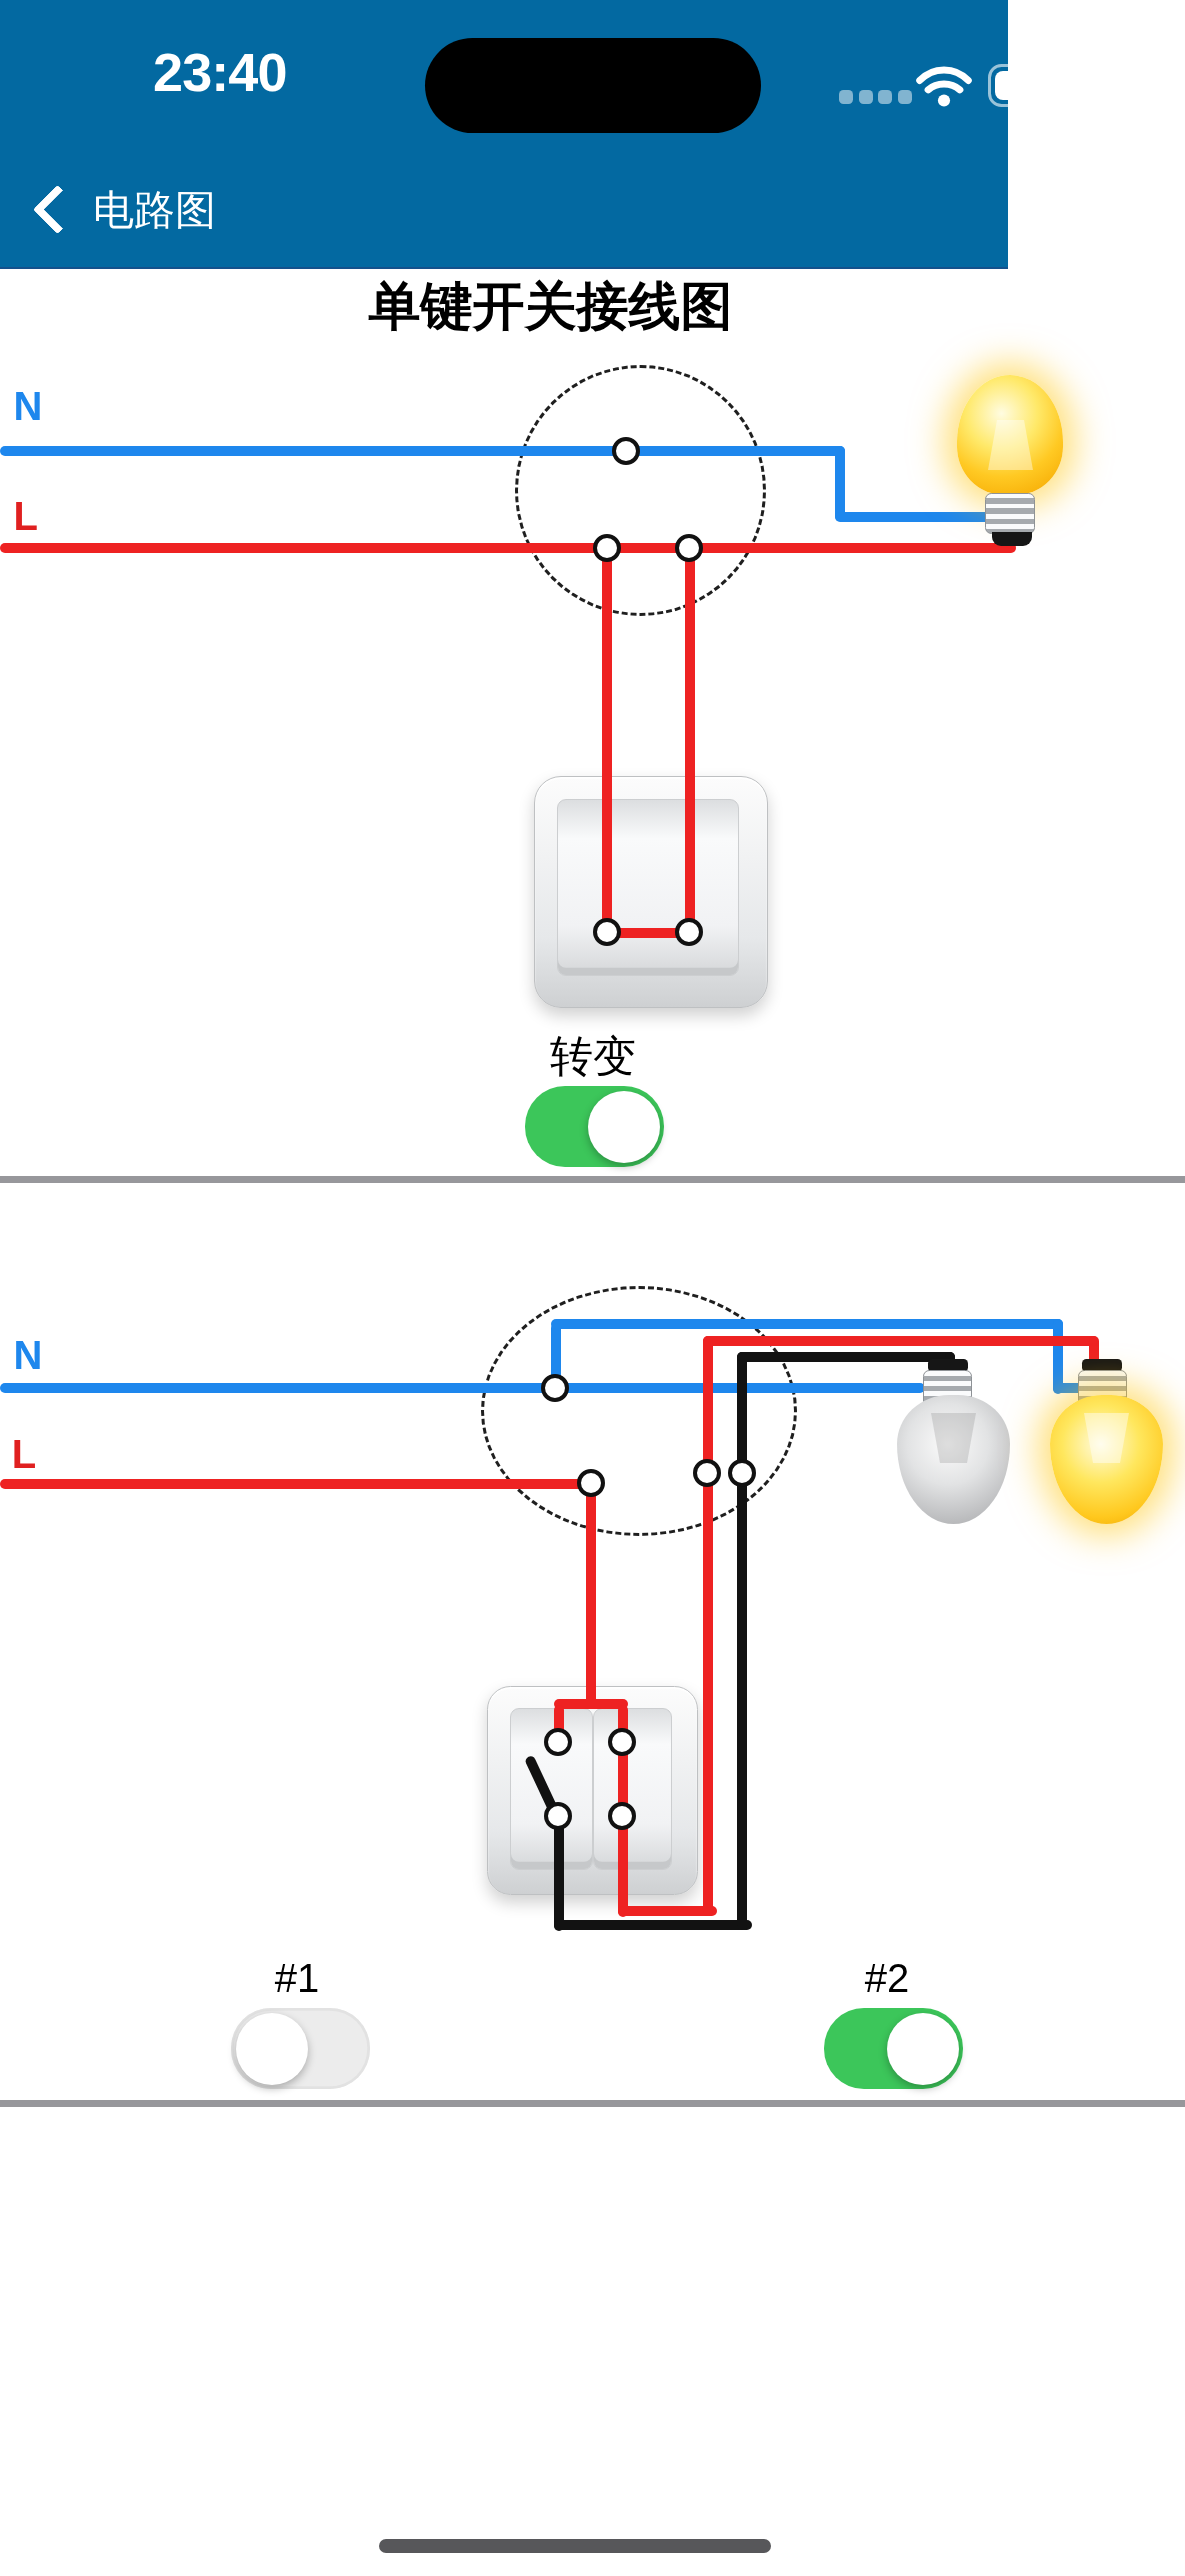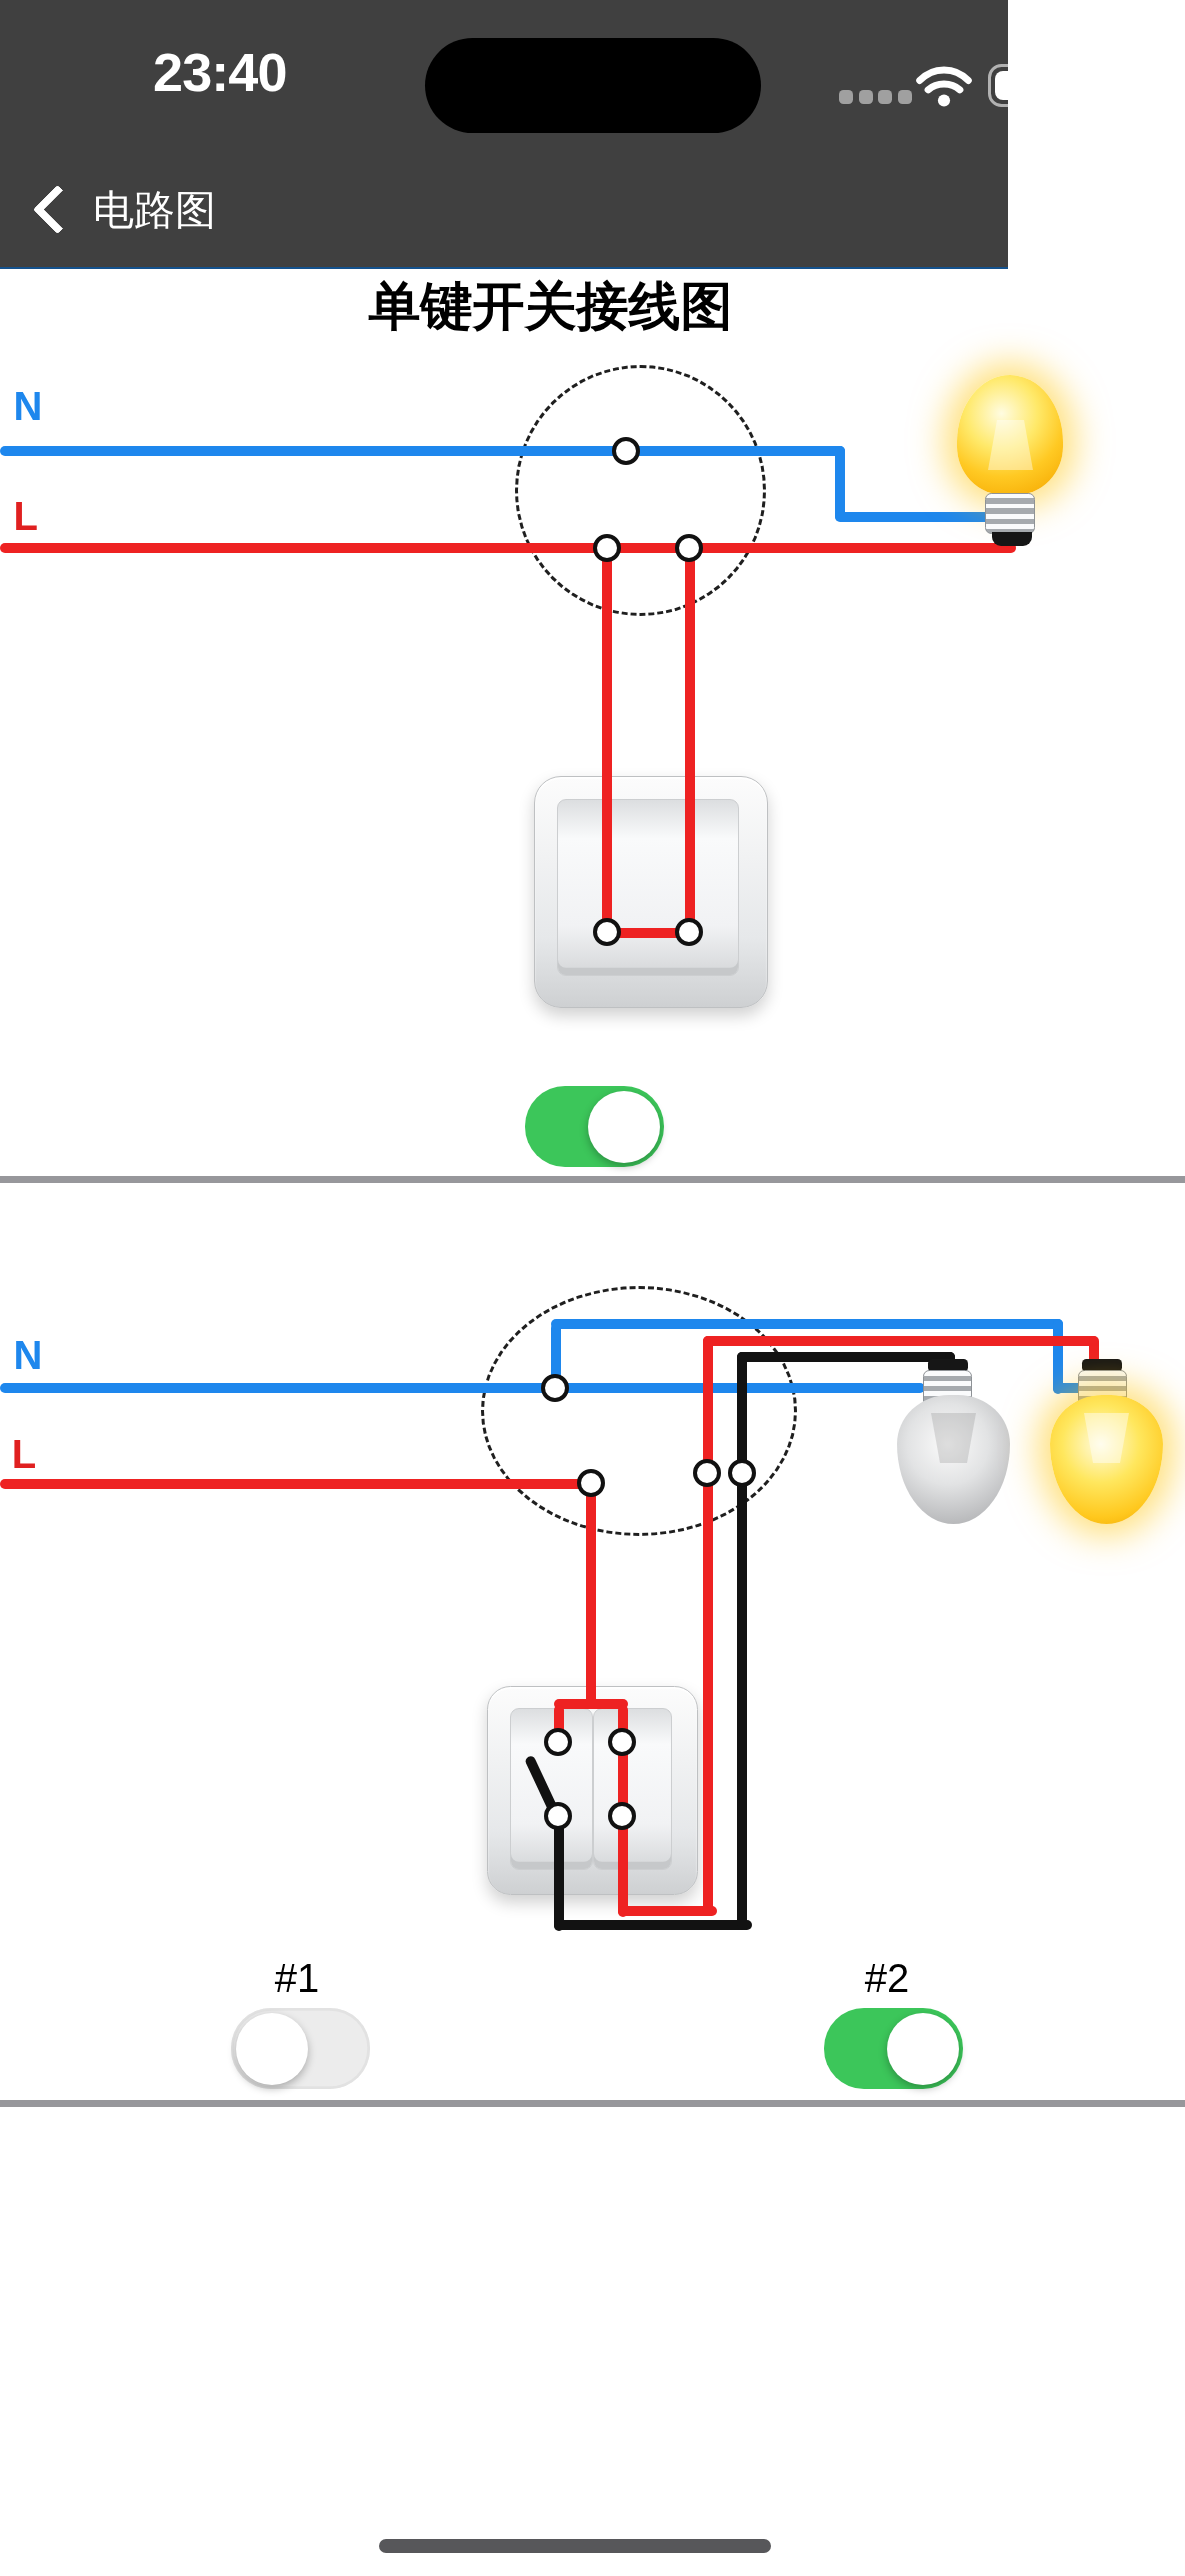--- a/index.html
+++ b/index.html
@@ -1,20 +1,20 @@
 <!DOCTYPE html>
 <html style="font-size:14.4px"><head>
 <meta charset="utf-8">
 <style>
   html,body{margin:0;padding:0;background:#fff;}
   #screen{position:relative;width:1186px;height:2576px;background:#ffffff;overflow:hidden;
           font-family:"Liberation Sans","DejaVu Sans",sans-serif;}
 
   
-  .header{position:absolute;left:0;top:0;width:1008px;height:269px;background:#404040;
+  .header{position:absolute;left:0;top:0;width:1008px;height:269px;background:#0369a1;
           border-bottom:2.7px solid #14518c;box-sizing:border-box;}
   .time{position:absolute;left:153px;top:41px;color:#fff;font-size:54px;font-weight:600;letter-spacing:-0.9px;}
   .island{position:absolute;left:425px;top:38px;width:336px;height:95px;background:#000;border-radius:48px;}
   .dot{position:absolute;top:90px;width:14.4px;height:14.4px;border-radius:4.5px;background:rgba(255,255,255,.5);}
   .battery-shell{position:absolute;left:988px;top:64px;width:81px;height:43px;border:3.6px solid rgba(255,255,255,.6);
                  border-radius:13.5px;box-sizing:border-box;}
   .battery-fill{position:absolute;left:3.6px;top:3.6px;right:3.6px;bottom:3.6px;background:#fff;border-radius:8px;}
   .battery-cap{position:absolute;left:1072px;top:77px;width:7.2px;height:16px;background:rgba(255,255,255,.6);
                border-radius:0 4.5px 4.5px 0;}
   .back-chevron{position:absolute;left:40px;top:192px;width:27px;height:27px;border-left:8px solid #fff;
@@ -105,20 +105,21 @@
 
   <div class="term" style="left:612px;top:437px;"></div>
   <div class="term" style="left:593px;top:534px;"></div>
   <div class="term" style="left:675px;top:534px;"></div>
   <div class="term" style="left:593px;top:918px;"></div>
   <div class="term" style="left:675px;top:918px;"></div>
 
   <div class="wlabel" style="left:13.5px;top:384px;color:#1e87ed;">N</div>
   <div class="wlabel" style="left:13.5px;top:494px;color:#e02020;">L</div>
 
+  <div class="toggle-label" style="left:0;top:1028px;width:1186px;font-size:43px;">转变</div>
   <div class="toggle on" style="left:525px;top:1086px;">
     <div class="knob" style="left:63px;"></div>
   </div>
 
   <div class="divider" style="top:1176px;"></div>
 
 
   <div class="junction" style="left:481px;top:1286px;width:316px;height:250px;"></div>
 
   <div class="plate" style="left:487px;top:1686px;width:211px;height:209px;border-radius:23.4px;"></div>

